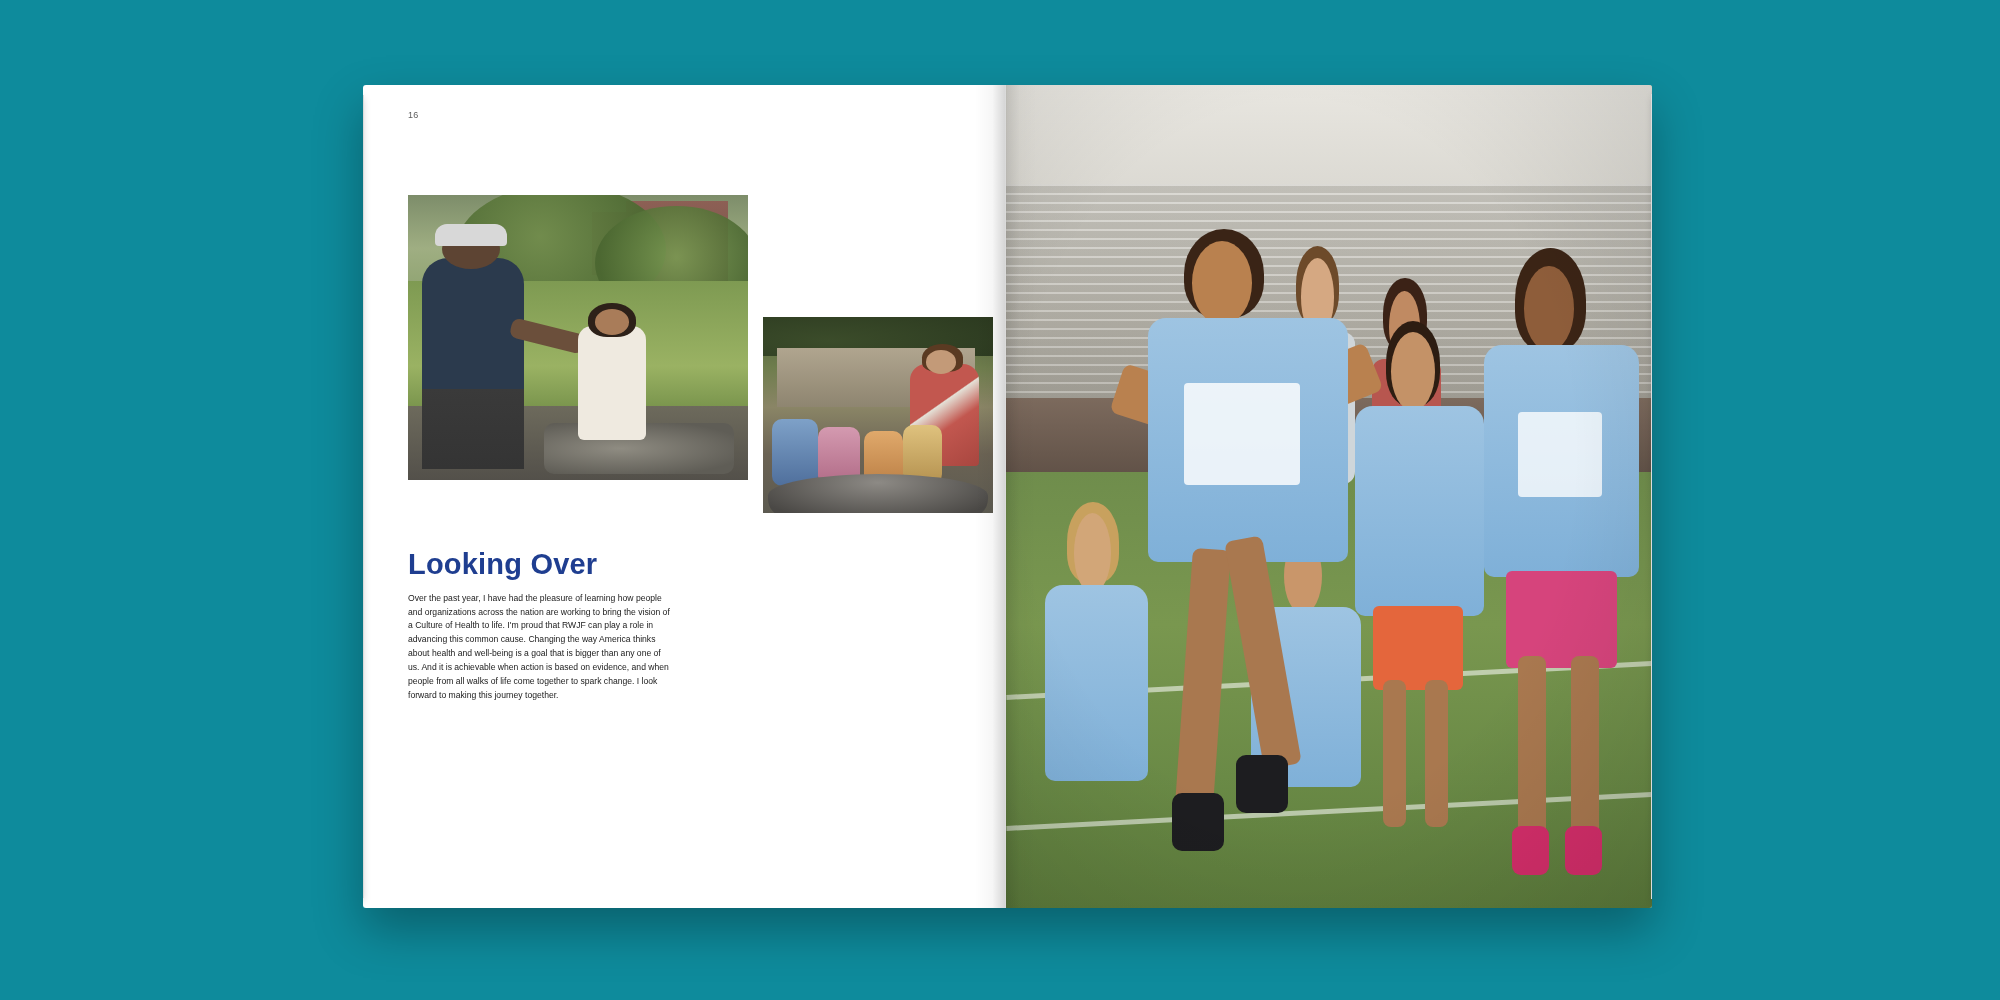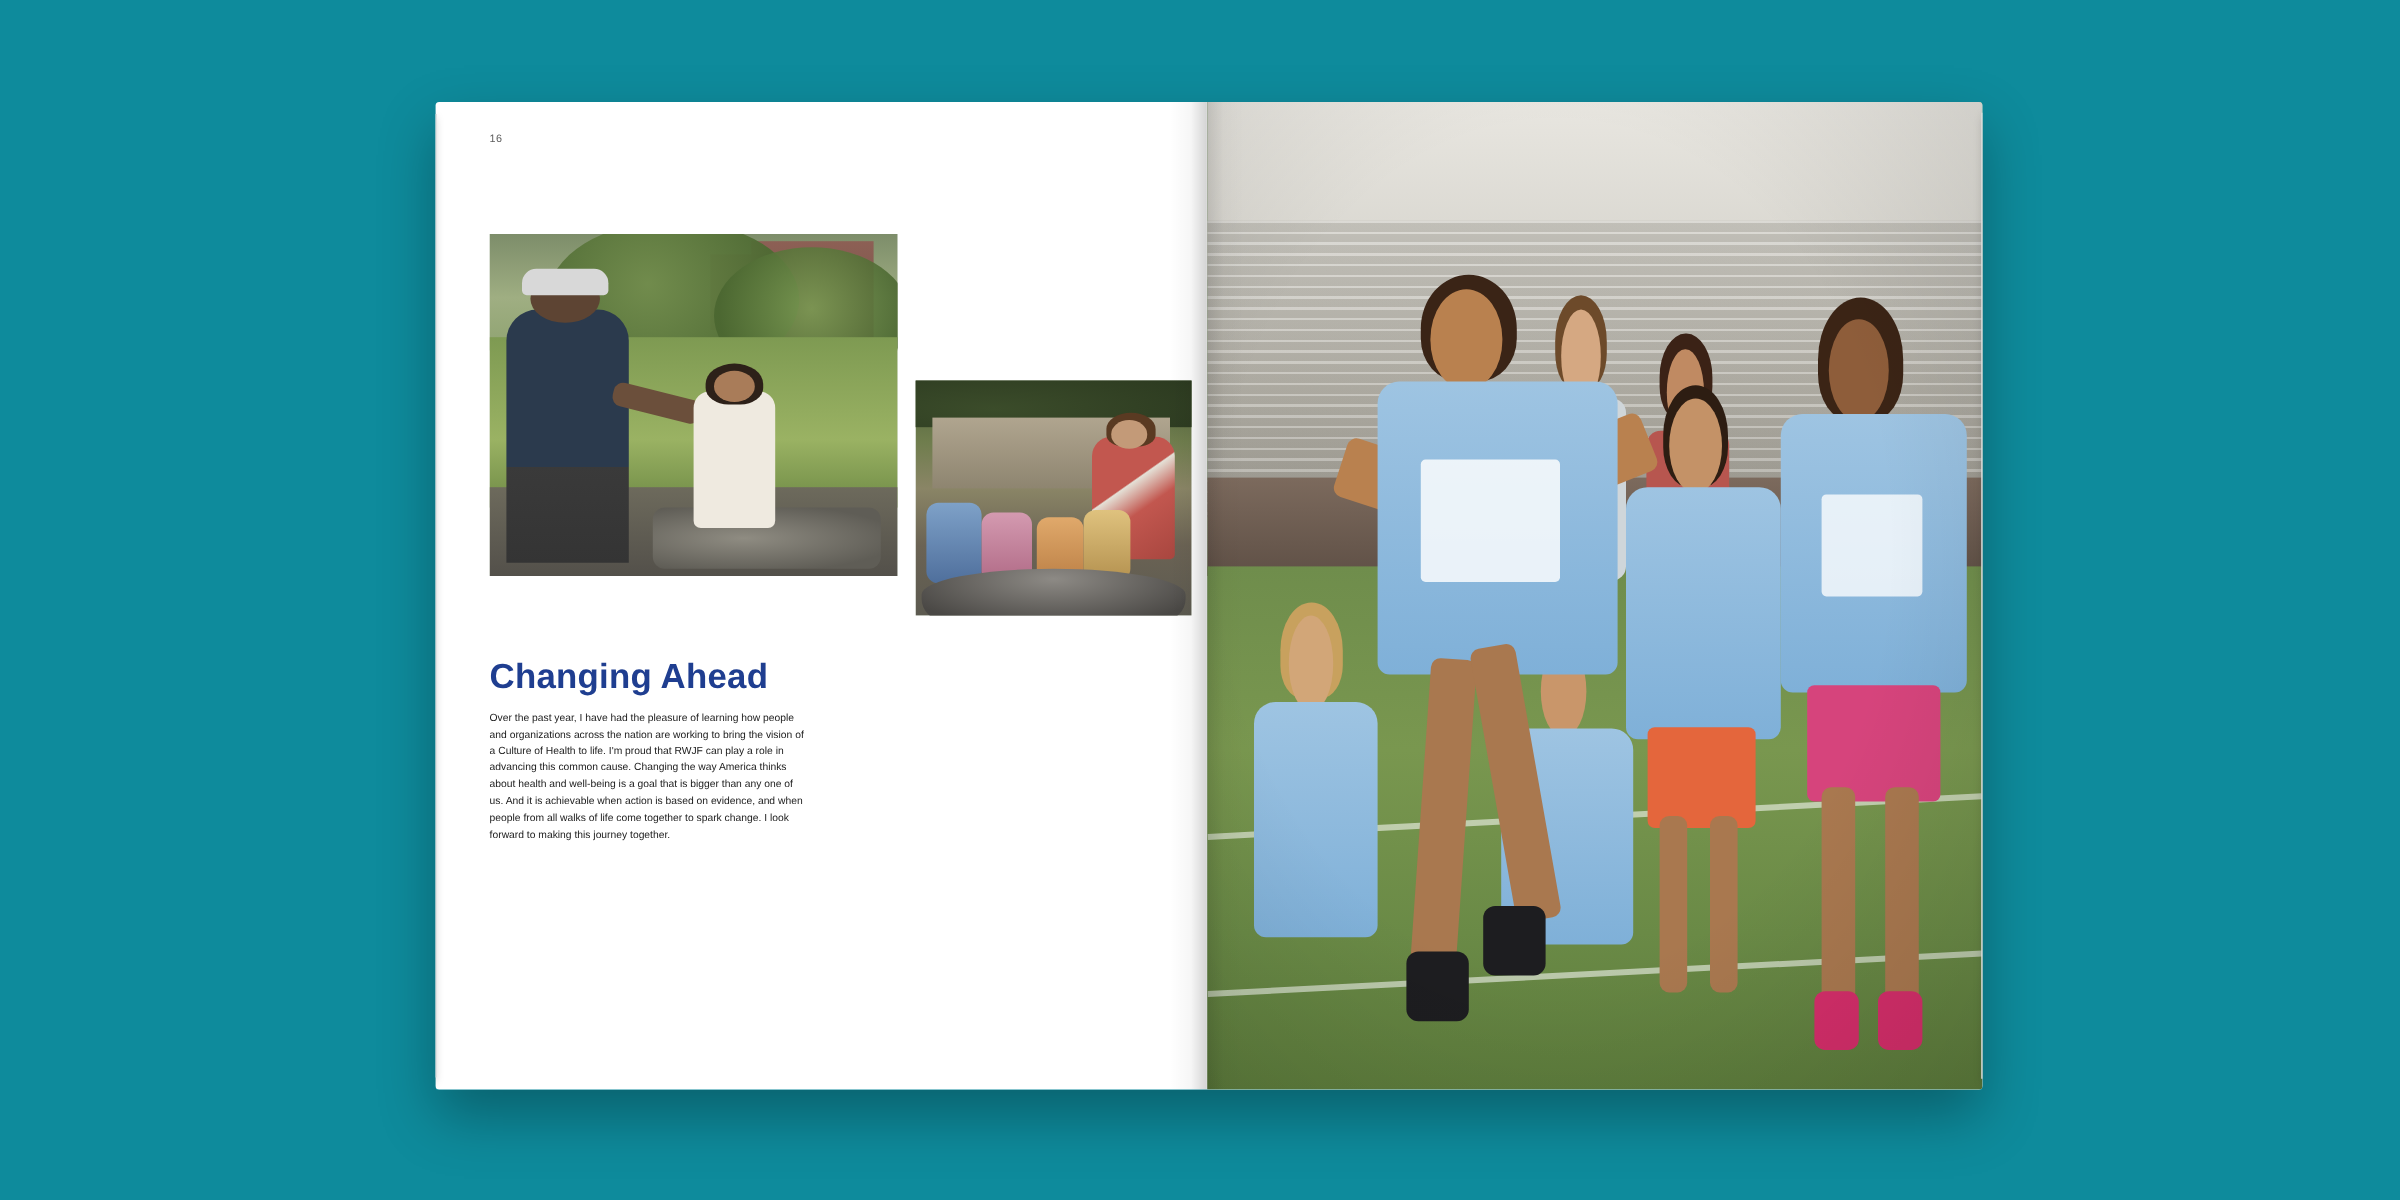--- a/index.html
+++ b/index.html
@@ -407,21 +407,21 @@
         <div class="woman-hair"></div>
         <div class="woman-head"></div>
         <div class="kid1"></div>
         <div class="kid2"></div>
         <div class="kid3"></div>
         <div class="kid4"></div>
         <div class="tire"></div>
 
       </div>
 
-      <h1 class="headline">Changing Ahead</h1>
+      <h1 class="headline">Looking Over</h1>
 
       <p class="body-copy">Over the past year, I have had the pleasure of learning how people and organizations across the nation are working to bring the vision of a Culture of Health to life. I'm proud that RWJF can play a role in advancing this common cause. Changing the way America thinks about health and well-being is a goal that is bigger than any one of us. And it is achievable when action is based on evidence, and when people from all walks of life come together to spark change. I look forward to making this journey together.</p>
     </div>
 
     <div class="page page-right">
       <div class="edge-right"></div>
 
       <div class="photo-full">
         <div class="pf-sky"></div>
         <div class="pf-stadium"></div>

